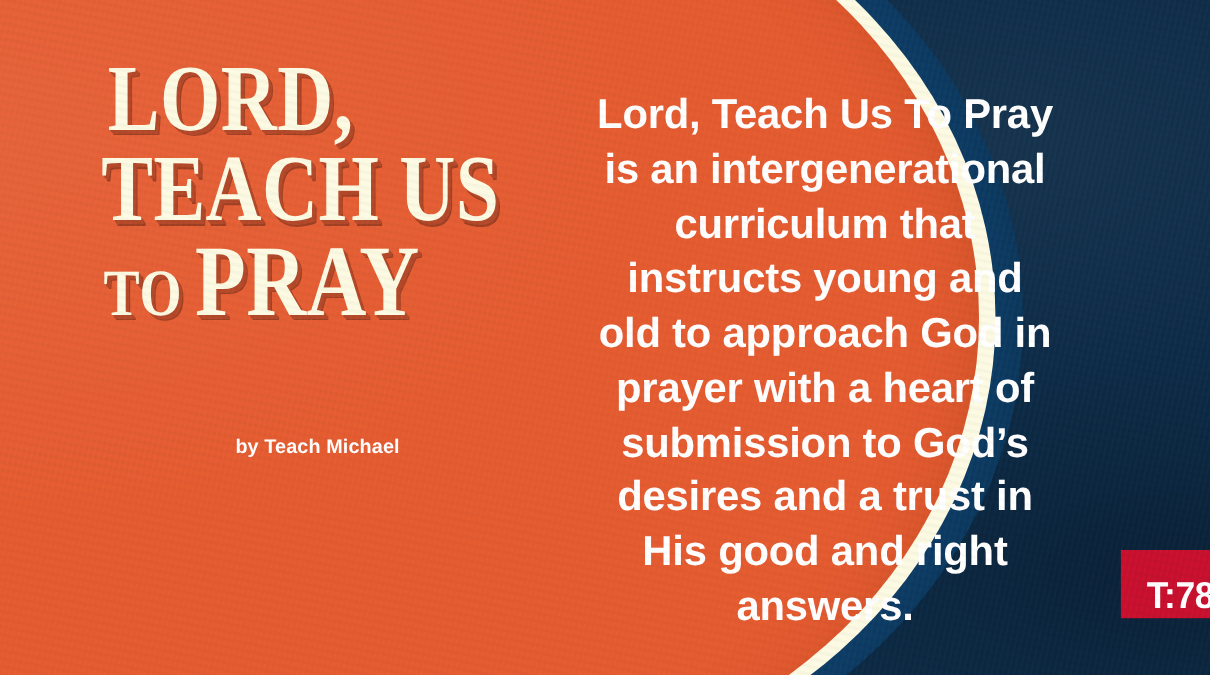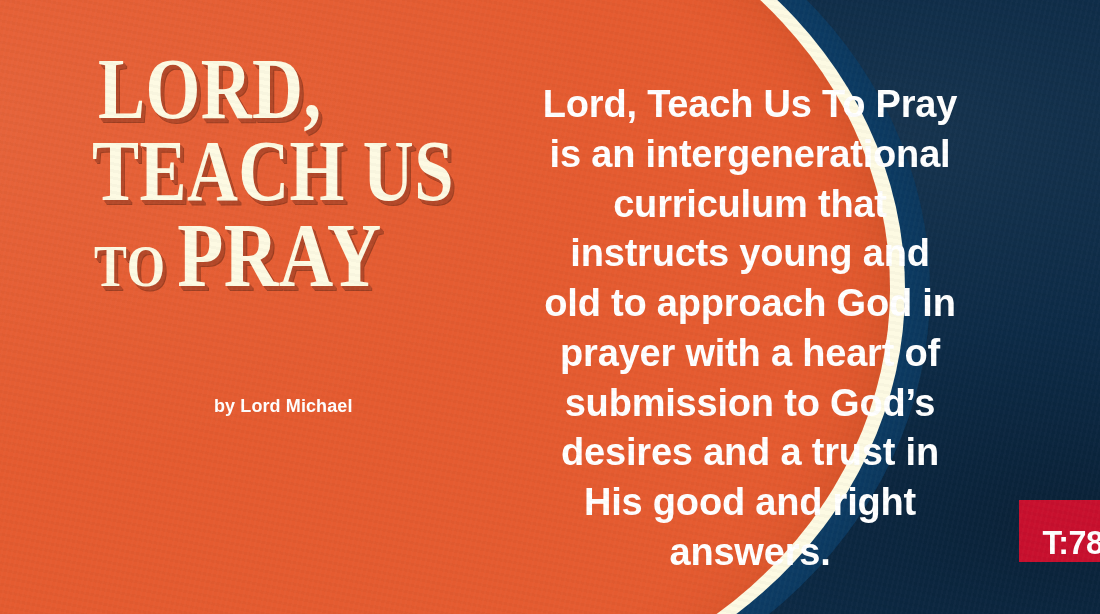--- a/index.html
+++ b/index.html
@@ -125,21 +125,21 @@
   <div class="content">
 
     <div class="title-block">
       <div class="title-line t1">LORD,</div>
       <div class="title-line t2">TEACH US</div>
       <div class="title-line t3">
         <span class="small">TO</span><span class="big">PRAY</span>
       </div>
     </div>
 
-    <div class="byline">by Lord Michael</div>
+    <div class="byline">by Teach Michael</div>
 
     <div class="blurb">Lord, Teach Us To Pray is an intergenerational curriculum that instructs young and old to approach God in prayer with a heart of submission to God’s desires and a trust in His good and right answers.</div>
 
   </div>
 
   <div class="badge">
     <span class="badge-text">T:78</span>
   </div>
 
 </div>

